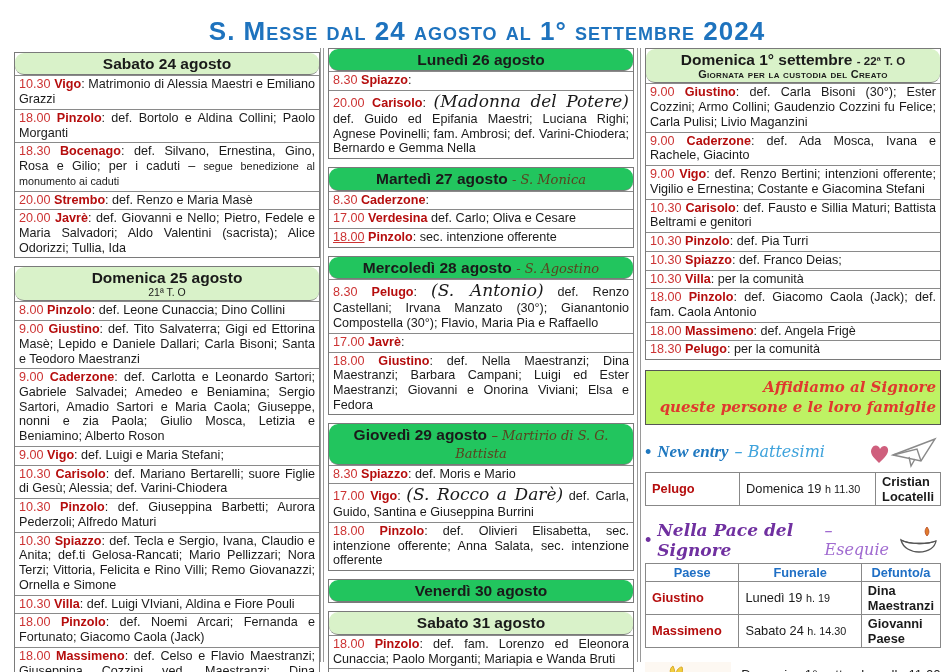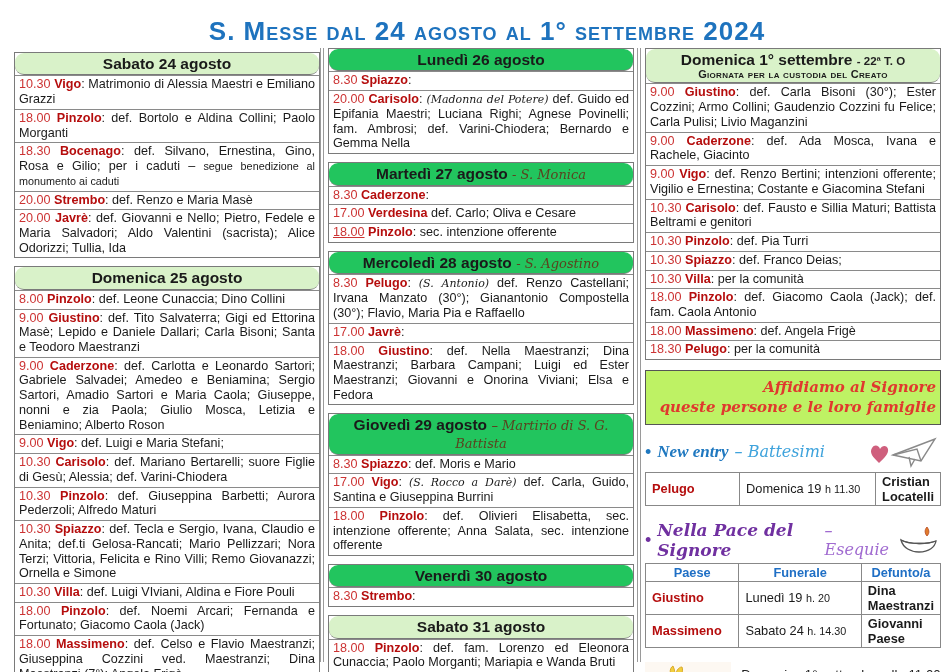--- a/index.html
+++ b/index.html
@@ -33,21 +33,21 @@
   .h-sub.plain{font-size:10.5px;}
   .h-sub.caps{font-size:11px;font-weight:bold;font-variant:small-caps;letter-spacing:.3px;}
 
   .entry{border-top:1px solid #8a8a8a;padding:1px 4px 2px;font-size:12.6px;
     line-height:1.17;text-align:justify;}
   .entry:first-child{border-top:none;}
   .e-time{color:#cc3333;}
   .e-time.u{text-decoration:underline;}
   .e-place{color:#b50d0d;font-weight:bold;}
   .e-colon{color:#1a1a1a;}
-  .e-note{font-family:"DejaVu Serif", serif;font-style:italic;font-size:11px;}
+  .e-note{font-family:"DejaVu Serif", serif;font-style:italic;font-size:17px;}
   .e-small{font-size:10.8px;}
 
   .affbox{border:1px solid #555;background:#bef264;text-align:right;
     padding:6px 4px;margin:10px 0 10px;
     font-family:"DejaVu Serif", serif;font-style:italic;font-weight:bold;
     color:#e0392e;font-size:15px;line-height:1.35;}
 
   .feat-h{display:flex;align-items:center;gap:6px;margin:6px 0 3px;}
   .feat-h .bullet{font-size:18px;line-height:1;}
   .bat-title{font-family:Liberation Serif, serif;font-style:italic;font-weight:bold;
@@ -81,21 +81,21 @@
 <div class="col" id="col1">
     <div class="section">
       <div class="sec-h green"><span class="h-title">Sabato 24 agosto</span></div>
       <div class="entry"><span class="e-time">10.30</span> <span class="e-place">Vigo</span><span class="e-colon">:</span> <span class="e-text">Matrimonio di Alessia Maestri e Emiliano Grazzi</span></div>
       <div class="entry"><span class="e-time">18.00</span> <span class="e-place">Pinzolo</span><span class="e-colon">:</span> <span class="e-text">def. Bortolo e Aldina Collini; Paolo Morganti</span></div>
       <div class="entry"><span class="e-time">18.30</span> <span class="e-place">Bocenago</span><span class="e-colon">:</span> <span class="e-text">def. Silvano, Ernestina, Gino, Rosa e Gilio; per i caduti –</span> <span class="e-small">segue benedizione al monumento ai caduti</span></div>
       <div class="entry"><span class="e-time">20.00</span> <span class="e-place">Strembo</span><span class="e-colon">:</span> <span class="e-text">def. Renzo e Maria Masè</span></div>
       <div class="entry"><span class="e-time">20.00</span> <span class="e-place">Javrè</span><span class="e-colon">:</span> <span class="e-text">def. Giovanni e Nello; Pietro, Fedele e Maria Salvadori; Aldo Valentini (sacrista); Alice Odorizzi; Tullia, Ida</span></div>
     </div>
     <div class="section">
-      <div class="sec-h green"><span class="h-title">Domenica 25 agosto</span></div>
+      <div class="sec-h green"><span class="h-title">Domenica 25 agosto</span><div class="h-sub plain">21ª T. O</div></div>
       <div class="entry"><span class="e-time">8.00</span> <span class="e-place">Pinzolo</span><span class="e-colon">:</span> <span class="e-text">def. Leone Cunaccia; Dino Collini</span></div>
       <div class="entry"><span class="e-time">9.00</span> <span class="e-place">Giustino</span><span class="e-colon">:</span> <span class="e-text">def. Tito Salvaterra; Gigi ed Ettorina Masè; Lepido e Daniele Dallari; Carla Bisoni; Santa e Teodoro Maestranzi</span></div>
       <div class="entry"><span class="e-time">9.00</span> <span class="e-place">Caderzone</span><span class="e-colon">:</span> <span class="e-text">def. Carlotta e Leonardo Sartori; Gabriele Salvadei; Amedeo e Beniamina; Sergio Sartori, Amadio Sartori e Maria Caola; Giuseppe, nonni e zia Paola; Giulio Mosca, Letizia e Beniamino; Alberto Roson</span></div>
       <div class="entry"><span class="e-time">9.00</span> <span class="e-place">Vigo</span><span class="e-colon">:</span> <span class="e-text">def. Luigi e Maria Stefani;</span></div>
       <div class="entry"><span class="e-time">10.30</span> <span class="e-place">Carisolo</span><span class="e-colon">:</span> <span class="e-text">def. Mariano Bertarelli; suore Figlie di Gesù; Alessia; def. Varini-Chiodera</span></div>
       <div class="entry"><span class="e-time">10.30</span> <span class="e-place">Pinzolo</span><span class="e-colon">:</span> <span class="e-text">def. Giuseppina Barbetti; Aurora Pederzoli; Alfredo Maturi</span></div>
       <div class="entry"><span class="e-time">10.30</span> <span class="e-place">Spiazzo</span><span class="e-colon">:</span> <span class="e-text">def. Tecla e Sergio, Ivana, Claudio e Anita; def.ti Gelosa-Rancati; Mario Pellizzari; Nora Terzi; Vittoria, Felicita e Rino Villi; Remo Giovanazzi; Ornella e Simone</span></div>
       <div class="entry"><span class="e-time">10.30</span> <span class="e-place">Villa</span><span class="e-colon">:</span> <span class="e-text">def. Luigi VIviani, Aldina e Fiore Pouli</span></div>
       <div class="entry"><span class="e-time">18.00</span> <span class="e-place">Pinzolo</span><span class="e-colon">:</span> <span class="e-text">def. Noemi Arcari; Fernanda e Fortunato; Giacomo Caola (Jack)</span></div>
       <div class="entry"><span class="e-time">18.00</span> <span class="e-place">Massimeno</span><span class="e-colon">:</span> <span class="e-text">def. Celso e Flavio Maestranzi; Giuseppina Cozzini ved. Maestranzi; Dina Maestranzi (7°); Angela Frigè</span></div>
@@ -120,21 +120,20 @@
       <div class="entry"><span class="e-time">18.00</span> <span class="e-place">Giustino</span><span class="e-colon">:</span> <span class="e-text">def. Nella Maestranzi; Dina Maestranzi; Barbara Campani; Luigi ed Ester Maestranzi; Giovanni e Onorina Viviani; Elsa e Fedora</span></div>
     </div>
     <div class="section">
       <div class="sec-h yellow"><span class="h-title">Giovedì 29 agosto</span> <span class="h-suffix script">– Martirio di S. G. Battista</span></div>
       <div class="entry"><span class="e-time">8.30</span> <span class="e-place">Spiazzo</span><span class="e-colon">:</span> <span class="e-text">def. Moris e Mario</span></div>
       <div class="entry"><span class="e-time">17.00</span> <span class="e-place">Vigo</span><span class="e-colon">:</span> <span class="e-note">(S. Rocco a Darè)</span> <span class="e-text">def. Carla, Guido, Santina e Giuseppina Burrini</span></div>
       <div class="entry"><span class="e-time">18.00</span> <span class="e-place">Pinzolo</span><span class="e-colon">:</span> <span class="e-text">def. Olivieri Elisabetta, sec. intenzione offerente; Anna Salata, sec. intenzione offerente</span></div>
     </div>
     <div class="section">
       <div class="sec-h yellow"><span class="h-title">Venerdì 30 agosto</span></div>
-      <div class="entry"><span class="e-time">8.30</span> <span class="e-place">Strembo</span><span class="e-colon">:</span></div>
     </div>
     <div class="section">
       <div class="sec-h green"><span class="h-title">Sabato 31 agosto</span></div>
       <div class="entry"><span class="e-time">18.00</span> <span class="e-place">Pinzolo</span><span class="e-colon">:</span> <span class="e-text">def. fam. Lorenzo ed Eleonora Cunaccia; Paolo Morganti; Mariapia e Wanda Bruti</span></div>
       <div class="entry">  </div>
     </div>
   </div>
 
 <div class="col" id="col3">
   <div id="col3-sections">
@@ -203,21 +202,21 @@
     <thead id="ese-head">
         <tr>
           <th>Paese</th>
           <th>Funerale</th>
           <th>Defunto/a</th>
         </tr>
       </thead>
       <tbody id="ese-body">
         <tr>
           <td class="paese">Giustino</td>
-          <td class="fun">Lunedì 19  <span class="ora">h. 20</span></td>
+          <td class="fun">Lunedì 19  <span class="ora">h. 19</span></td>
           <td class="nome">Dina Maestranzi</td>
         </tr>
         <tr>
           <td class="paese">Massimeno</td>
           <td class="fun">Sabato 24  <span class="ora">h. 14.30</span></td>
           <td class="nome">Giovanni Paese</td>
         </tr>
       </tbody>
   </table>
 

